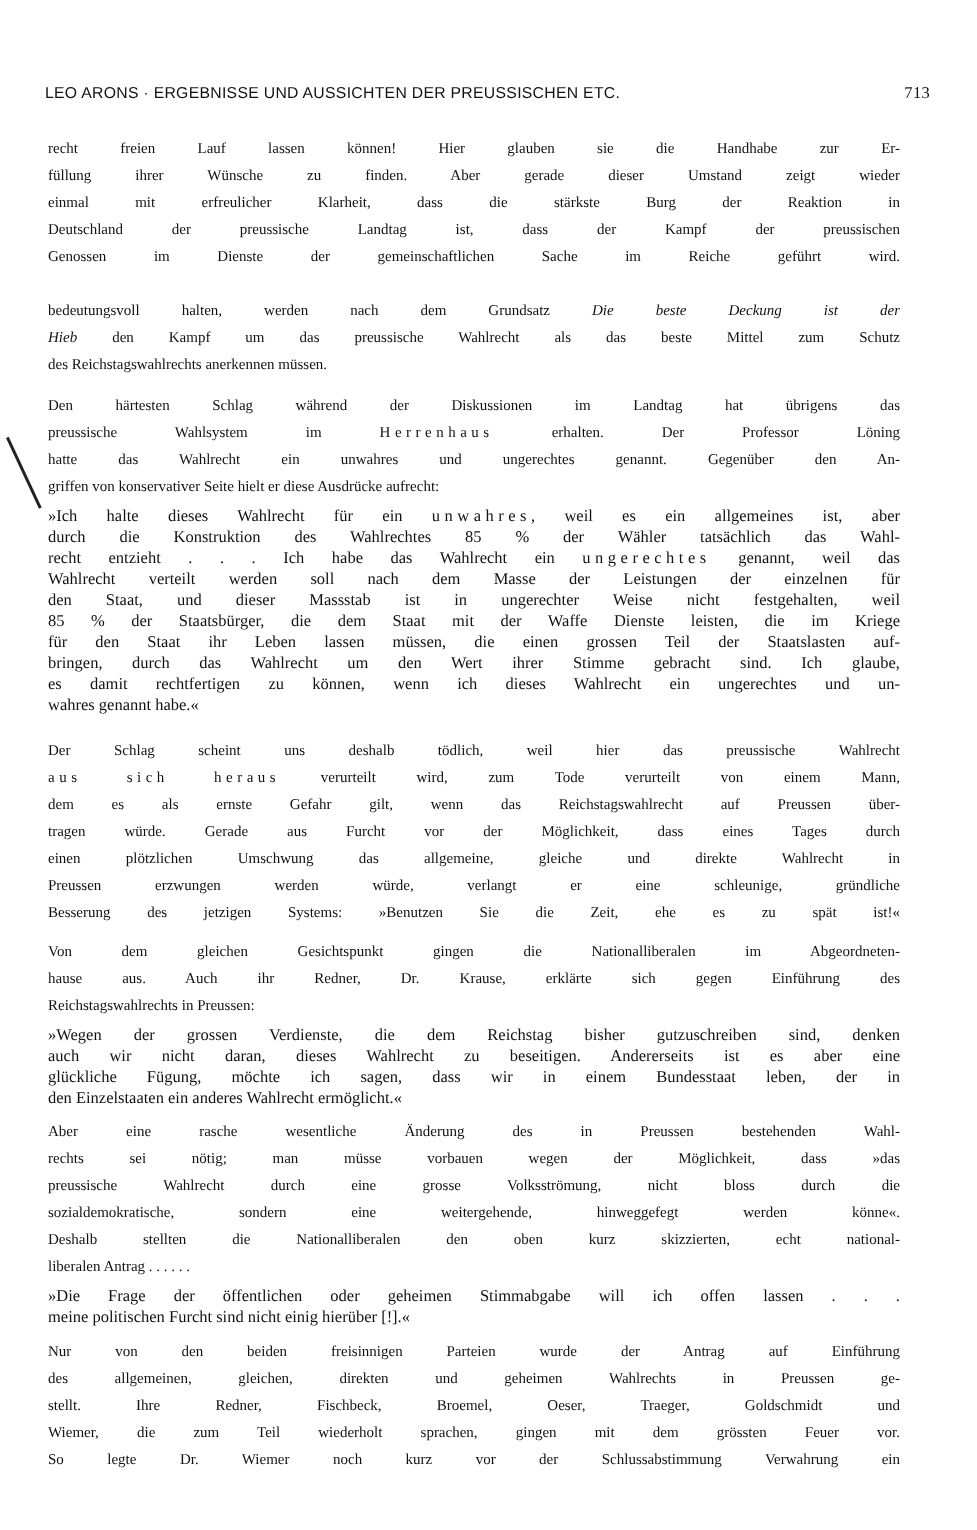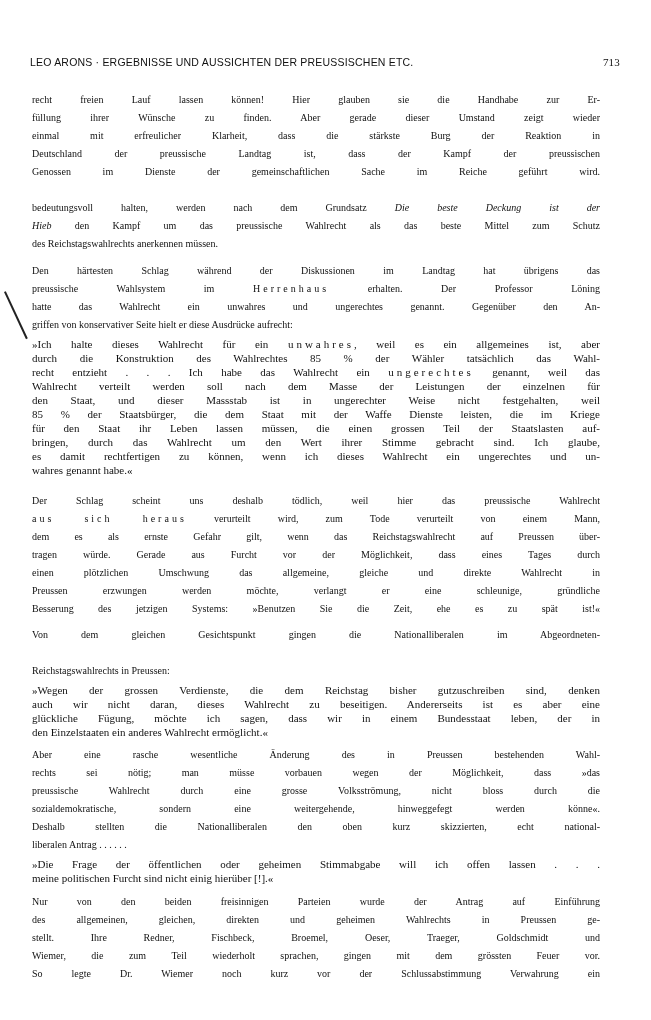--- a/index.html
+++ b/index.html
@@ -54,24 +54,25 @@
   <div class="line quote" style="top:421px">für den Staat ihr Leben lassen müssen, die einen grossen Teil der Staatslasten auf-</div>
   <div class="line quote" style="top:435px">bringen, durch das Wahlrecht um den Wert ihrer Stimme gebracht sind. Ich glaube,</div>
   <div class="line quote" style="top:449px">es damit rechtfertigen zu können, wenn ich dieses Wahlrecht ein ungerechtes und un-</div>
   <div class="line quote last" style="top:463px">wahres genannt habe.«</div>
 
   <div class="line body" style="top:492px">Der Schlag scheint uns deshalb tödlich, weil hier das preussische Wahlrecht</div>
   <div class="line body" style="top:510px"><span class="spaced">aus sich heraus</span> <span>verurteilt wird, zum Tode verurteilt von einem Mann,</span></div>
   <div class="line body" style="top:528px">dem es als ernste Gefahr gilt, wenn das Reichstagswahlrecht auf Preussen über-</div>
   <div class="line body" style="top:546px">tragen würde. Gerade aus Furcht vor der Möglichkeit, dass eines Tages durch</div>
   <div class="line body" style="top:564px">einen plötzlichen Umschwung das allgemeine, gleiche und direkte Wahlrecht in</div>
-  <div class="line body" style="top:582px">Preussen erzwungen werden möchte, verlangt er eine schleunige, gründliche</div>
+  <div class="line body" style="top:582px">Preussen erzwungen werden würde, verlangt er eine schleunige, gründliche</div>
   <div class="line body" style="top:600px">Besserung des jetzigen Systems: »Benutzen Sie die Zeit, ehe es zu spät ist!«</div>
 
   <div class="line body" style="top:626px">Von dem gleichen Gesichtspunkt gingen die Nationalliberalen im Abgeordneten-</div>
+  <div class="line body" style="top:644px">hause aus. Auch ihr Redner, Dr. Krause, erklärte sich gegen Einführung des</div>
   <div class="line body last" style="top:662px">Reichstagswahlrechts in Preussen:</div>
 
   <div class="line quote" style="top:683px">»Wegen der grossen Verdienste, die dem Reichstag bisher gutzuschreiben sind, denken</div>
   <div class="line quote" style="top:697px">auch wir nicht daran, dieses Wahlrecht zu beseitigen. Andererseits ist es aber eine</div>
   <div class="line quote" style="top:711px">glückliche Fügung, möchte ich sagen, dass wir in einem Bundesstaat leben, der in</div>
   <div class="line quote last" style="top:725px">den Einzelstaaten ein anderes Wahlrecht ermöglicht.«</div>
 
   <div class="line body" style="top:746px">Aber eine rasche wesentliche Änderung des in Preussen bestehenden Wahl-</div>
   <div class="line body" style="top:764px">rechts sei nötig; man müsse vorbauen wegen der Möglichkeit, dass »das</div>
   <div class="line body" style="top:782px">preussische Wahlrecht durch eine grosse Volksströmung, nicht bloss durch die</div>

